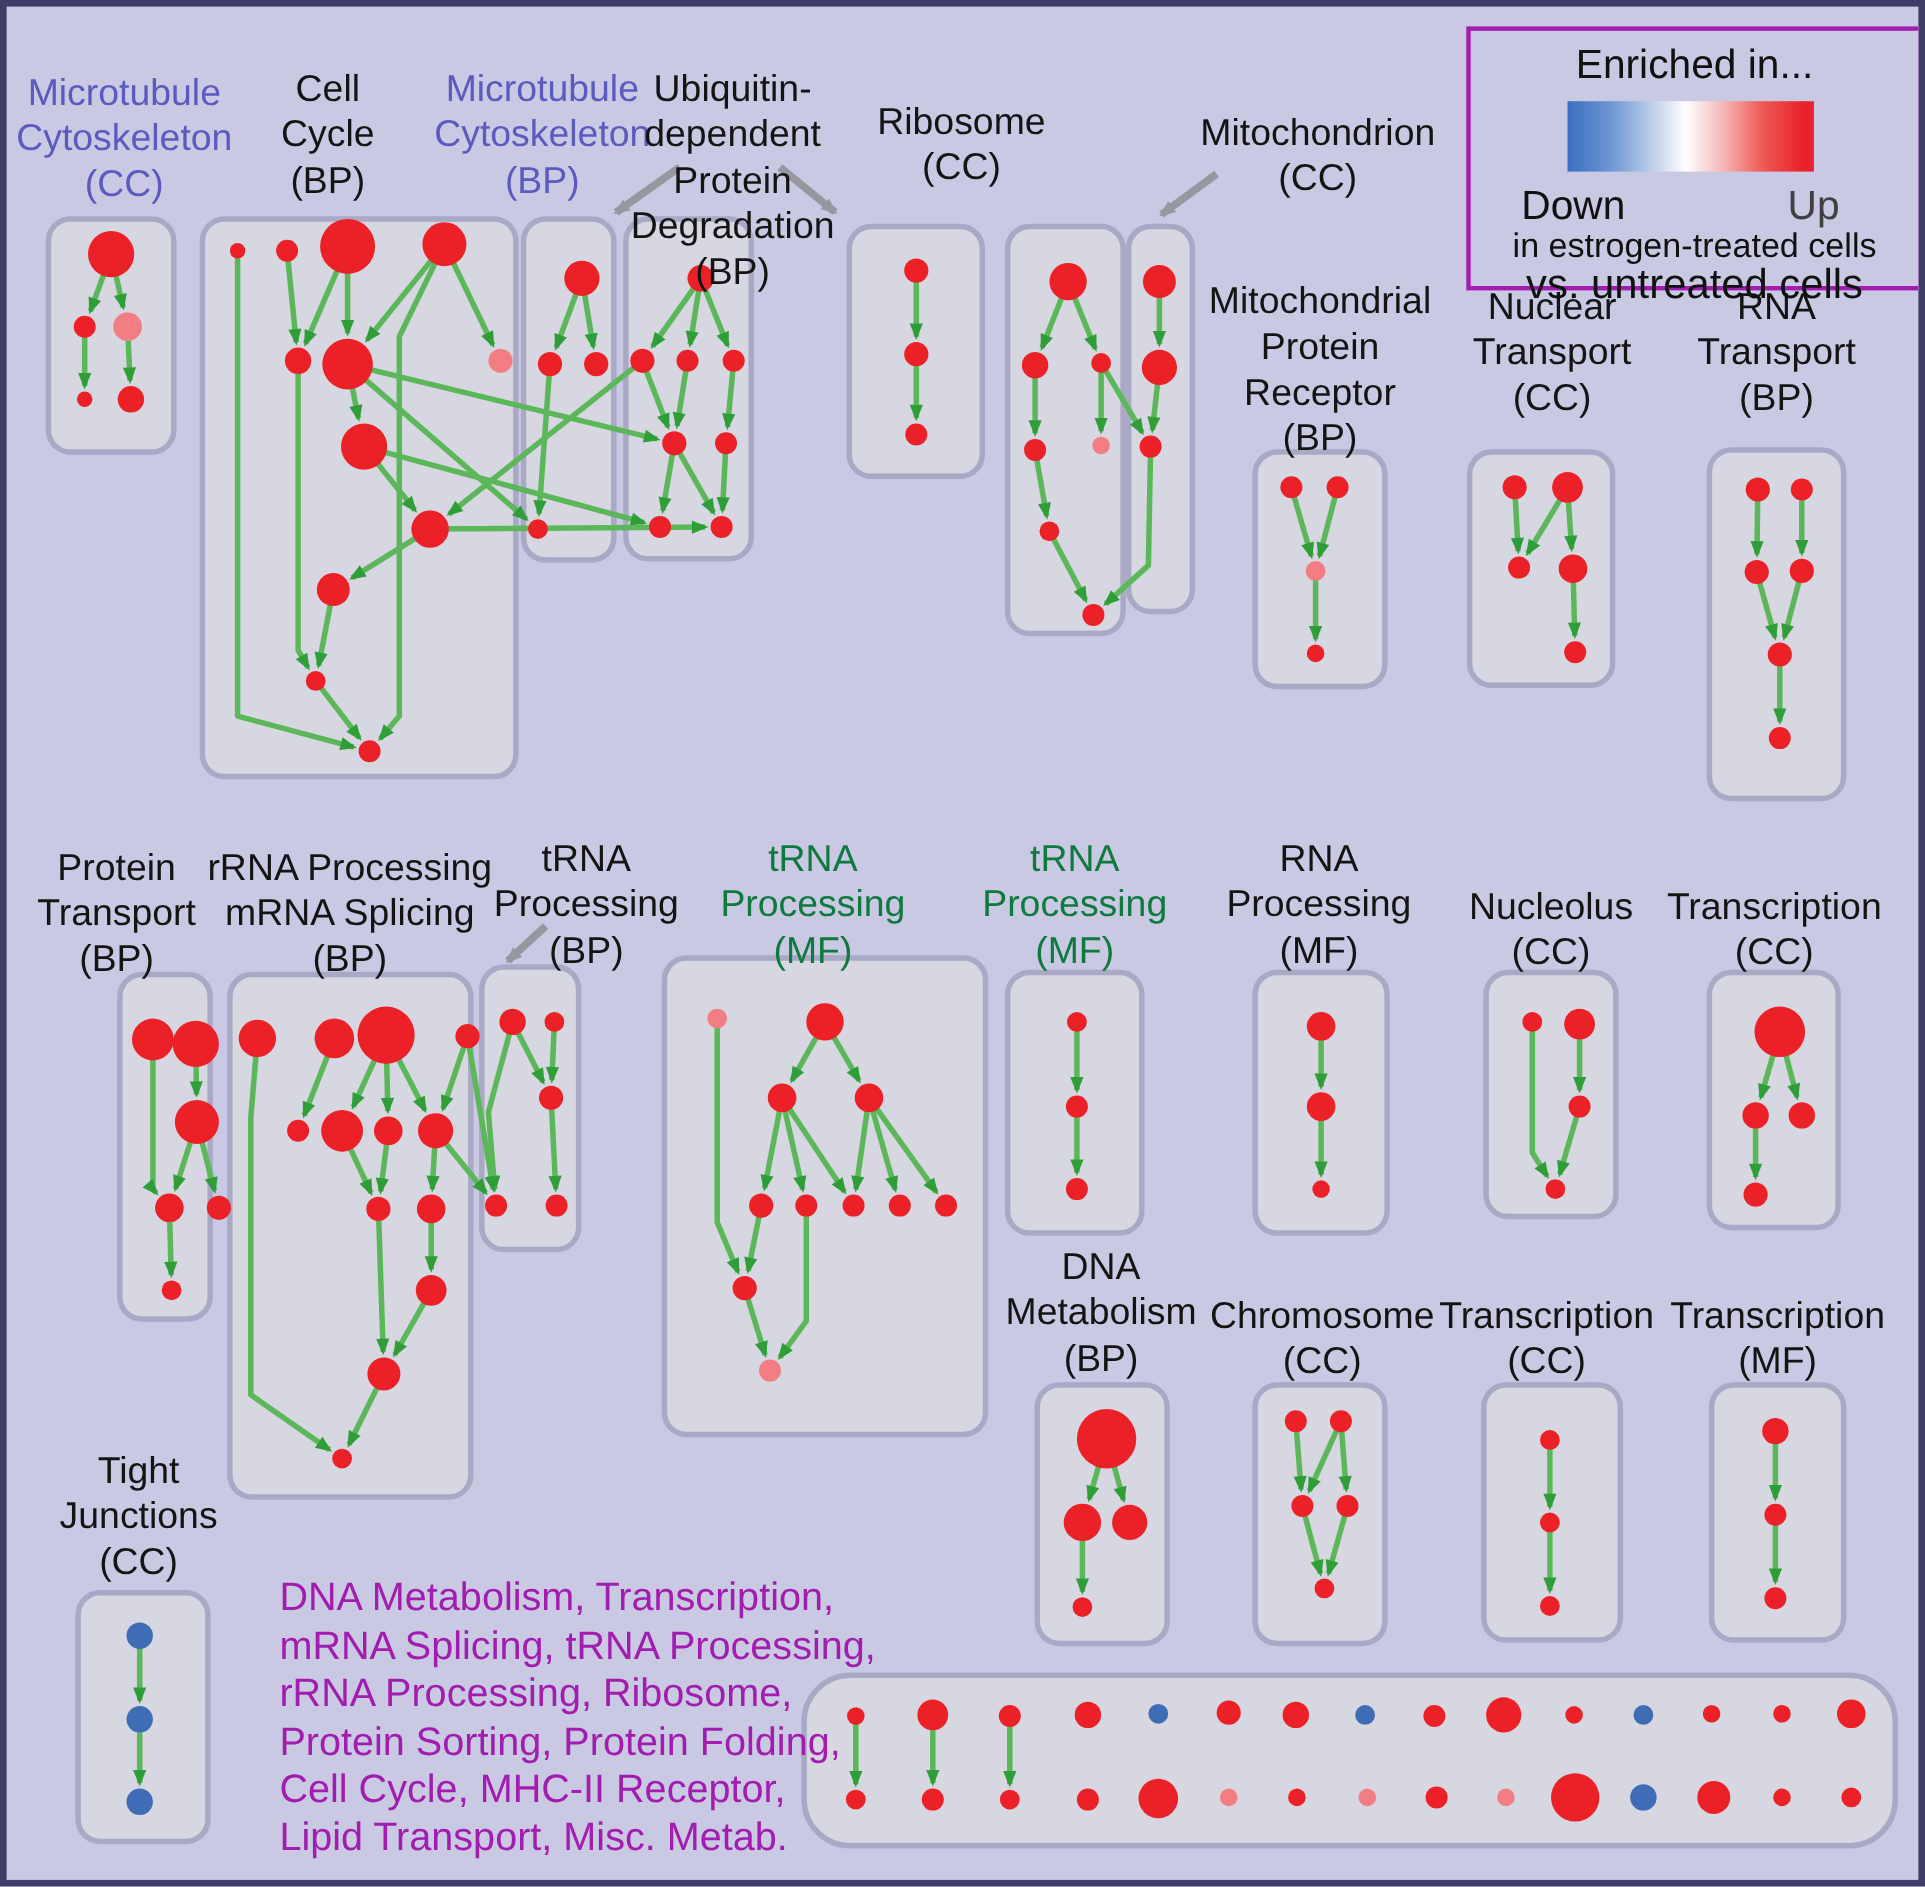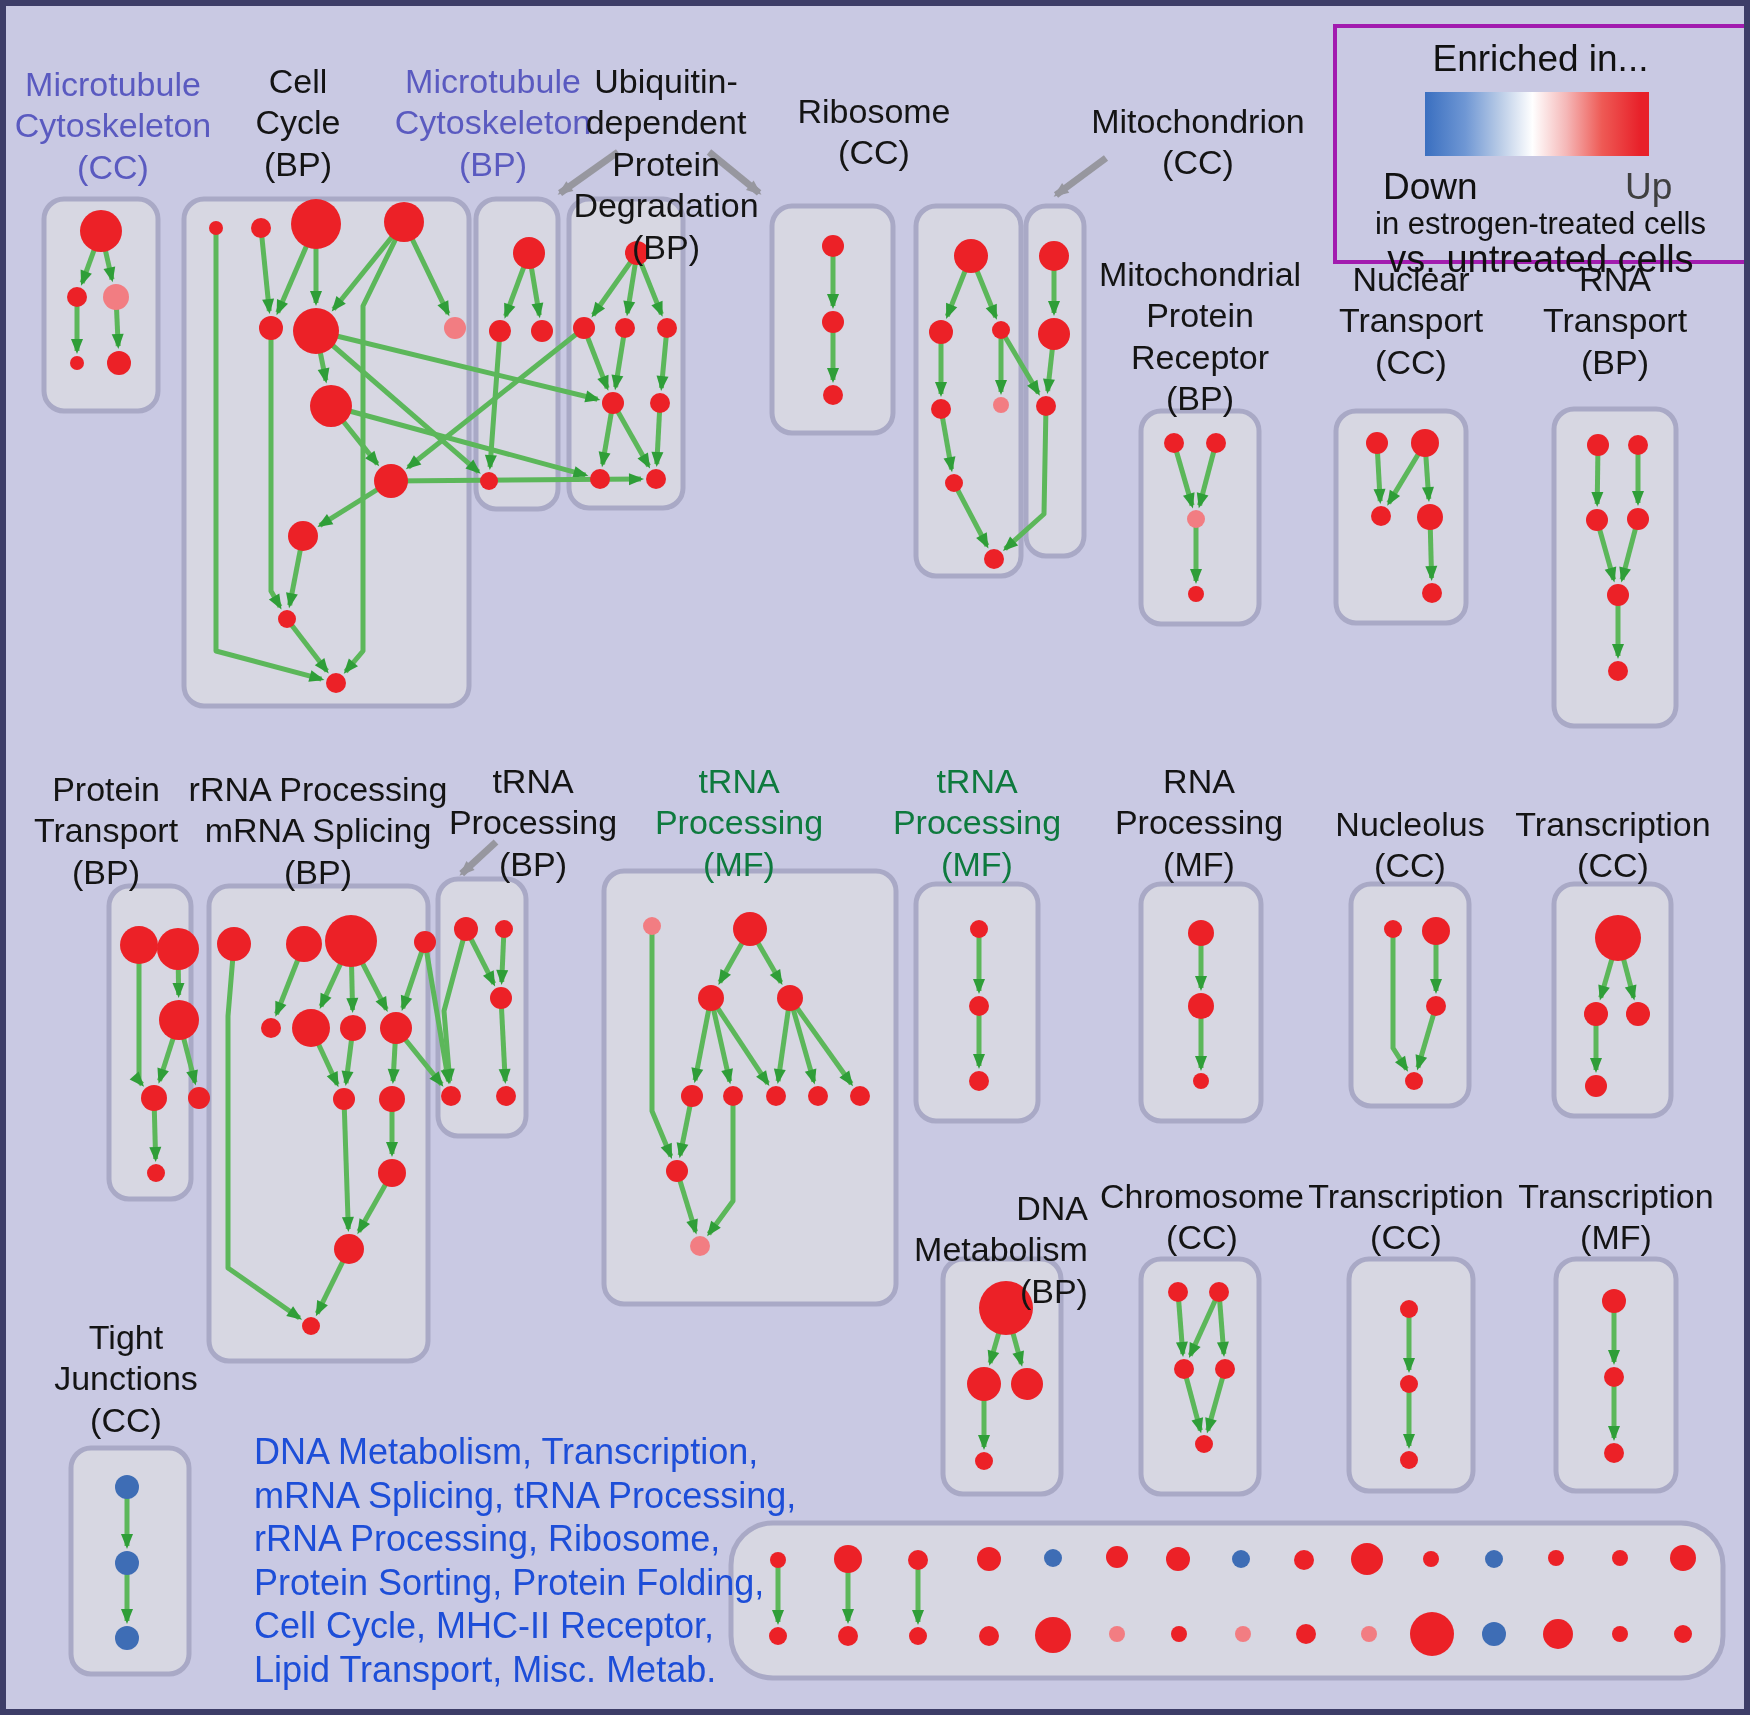--- a/index.html
+++ b/index.html
@@ -23,21 +23,21 @@
   .legend-bar{
     position:absolute;left:88px;top:64px;width:224px;height:64px;
     background:linear-gradient(90deg,#3a6fc0 0%,#6f97d4 18%,#b7cae6 33%,#ffffff 48%,#f5b8b8 63%,#ee5a55 79%,#e8212a 96%);
   }
   .legend-down{position:absolute;left:46px;top:138px;font-size:37px;color:#111;}
   .legend-up{position:absolute;left:288px;top:138px;font-size:37px;color:#404040;}
   .legend-sub1{position:absolute;left:0;top:178px;width:100%;text-align:center;font-size:31px;color:#111;}
   .legend-sub2{position:absolute;left:0;top:210px;width:100%;text-align:center;font-size:38px;color:#111;}
   .summary{
     position:absolute;left:248px;top:1424px;width:560px;
-    font-size:36px;line-height:1.21;color:#1d4ed8;white-space:pre-line;text-align:left;
+    font-size:36px;line-height:1.21;color:#a21caf;white-space:pre-line;text-align:left;
   }
 </style>
 </head>
 <body>
 
 <div class="stage">
   <svg id="graph" width="1750" height="1715" viewBox="0 0 1750 1715">
       <defs>
         <marker id="ah" markerUnits="userSpaceOnUse" markerWidth="18" markerHeight="16" refX="13" refY="7" orient="auto">
           <path d="M1,1 L16,7 L1,13 Z" fill="#2f9e38"></path>
@@ -404,21 +404,21 @@
       <div class="glabel black" style="left: 1193px; top: 755px;">RNA
 Processing
 (MF)</div>
       <div class="glabel black" style="left: 1404px; top: 798px;">Nucleolus
 (CC)</div>
       <div class="glabel black" style="left: 1607px; top: 798px;">Transcription
 (CC)</div>
       <div class="glabel black" style="left: 120px; top: 1311px;">Tight
 Junctions
 (CC)</div>
-      <div class="glabel black" style="left: 995px; top: 1182px; text-align: right;">DNA
+      <div class="glabel black" style="left: 995px; top: 1126px;">DNA
 Metabolism
 (BP)</div>
       <div class="glabel black" style="left: 1196px; top: 1170px;">Chromosome
 (CC)</div>
       <div class="glabel black" style="left: 1400px; top: 1170px;">Transcription
 (CC)</div>
       <div class="glabel black" style="left: 1610px; top: 1170px;">Transcription
 (MF)</div>
     </div>
 

